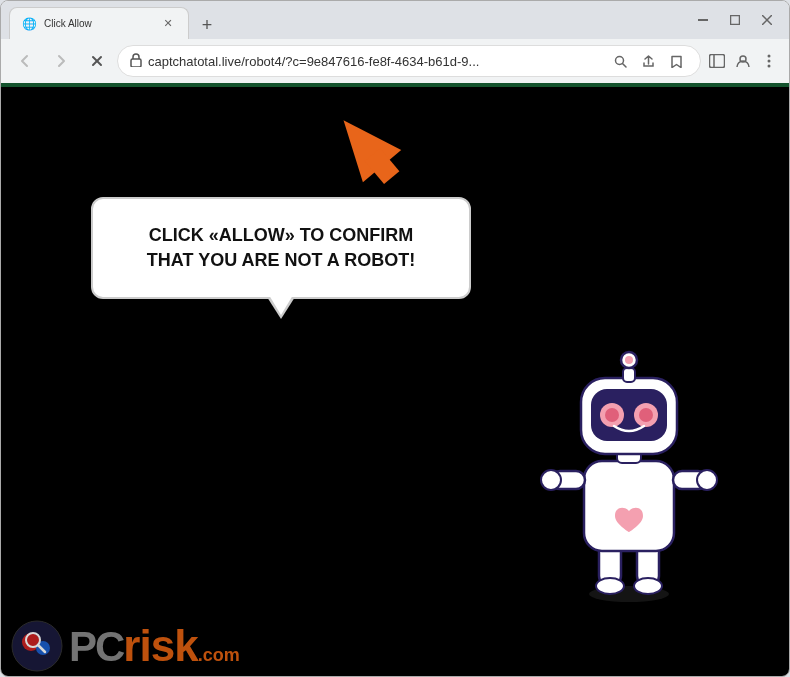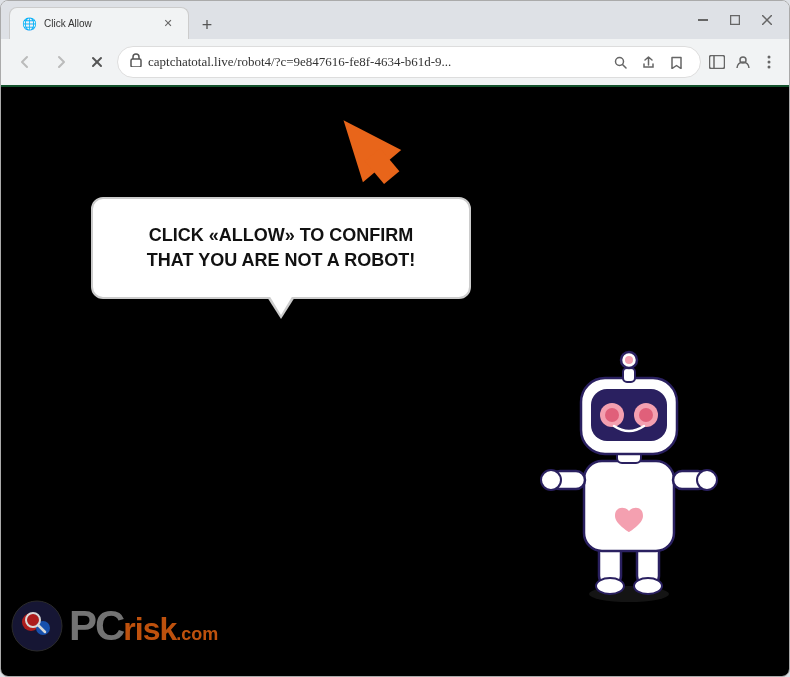--- a/index.html
+++ b/index.html
@@ -116,22 +116,21 @@
     }
 
     
     .toolbar {
       background: #f1f3f4;
       height: 48px;
       display: flex;
       align-items: center;
       padding: 0 8px;
       gap: 4px;
-      border-bottom: 2px solid #14532d;
-      font-family: Liberation Serif, serif;
+      border-bottom: 4px solid #14532d;
     }
 
     .nav-btn {
       width: 32px;
       height: 32px;
       border-radius: 50%;
       display: flex;
       align-items: center;
       justify-content: center;
       color: #555;
@@ -255,21 +254,21 @@
       position: absolute;
       right: 60px;
       bottom: 80px;
       width: 200px;
       height: 280px;
     }
 
     
     .watermark {
       position: absolute;
-      bottom: 24px;
+      bottom: 4px;
       left: 10px;
       display: flex;
       align-items: center;
       gap: 6px;
       opacity: 0.85;
     }
   </style>
 </head>
 <body>
 
@@ -437,20 +436,20 @@
         <circle cx="26" cy="26" r="25" fill="#1a1a3e" stroke="#333" stroke-width="1"></circle>
         <circle cx="20" cy="22" r="9" fill="#cc2222"></circle>
         <circle cx="32" cy="28" r="7" fill="#1a5fcc"></circle>
 
         <circle cx="22" cy="20" r="7" fill="none" stroke="white" stroke-width="2"></circle>
         <line x1="27" y1="25" x2="34" y2="32" stroke="white" stroke-width="2.5" stroke-linecap="round"></line>
       </svg>
       <div style="display:flex;flex-direction:column;line-height:1;">
         <div style="display:flex;align-items:baseline;">
           <span style="font-size:42px;font-weight:900;color:#888;letter-spacing:-2px;font-family:Arial Black,sans-serif;">PC</span>
-          <span style="font-size:32px;font-weight:700;color:#e06010;font-family:Arial,sans-serif;letter-spacing:-1px;">risk</span>
+          <span style="font-size:44px;font-weight:700;color:#e06010;font-family:Arial,sans-serif;letter-spacing:-1px;">risk</span>
           <span style="font-size:18px;font-weight:700;color:#e06010;font-family:Arial,sans-serif;">.com</span>
         </div>
       </div>
     </div>
 
   </div>
 </div>
 
 </body></html>

